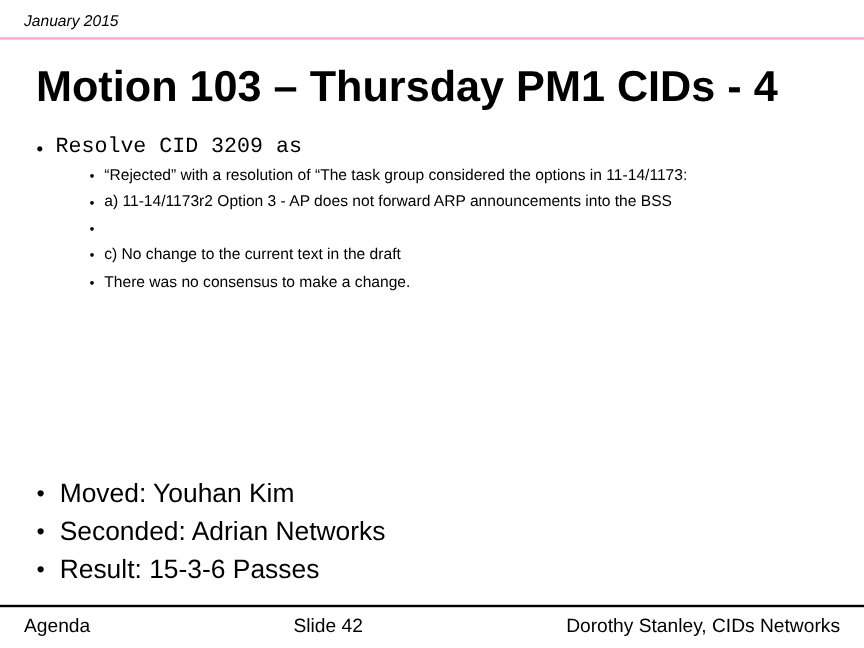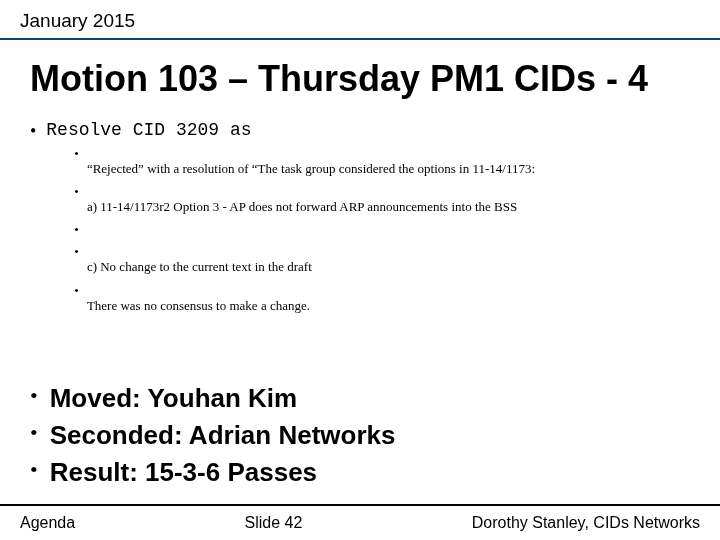--- a/index.html
+++ b/index.html
@@ -23,23 +23,24 @@
       padding: 0;
       display: flex;
       flex-direction: column;
       position: relative;
     }
 
     .header {
       display: flex;
       justify-content: space-between;
       padding: 10px 20px 6px 20px;
-      border-bottom: 2px solid #0c4a6e;
-      font-size: 19px;
+      border-bottom: 2px solid #f9a8d4;
+      font-size: 13px;
       font-family: Arial, sans-serif;
+      font-style: italic;
     }
 
     .main-title {
       padding: 18px 30px 10px 30px;
       font-size: 36px;
       font-weight: bold;
       font-family: Arial, sans-serif;
     }
 
     .content-area {
@@ -78,45 +79,44 @@
 
     .sub-bullet-dot {
       font-size: 13px;
       margin-right: 8px;
       margin-top: 2px;
       flex-shrink: 0;
     }
 
     .sub-bullet-text {
       font-size: 13px;
-      font-family: Liberation Serif, serif;
+      font-family: Liberation Sans, sans-serif;
       line-height: 1.4;
-      margin-top: 16px;
     }
 
     .bottom-bullets {
       padding: 10px 30px 10px 30px;
     }
 
     .bottom-bullet {
       display: flex;
       align-items: flex-start;
       margin-bottom: 6px;
     }
 
     .bottom-bullet-dot {
       font-size: 22px;
       margin-right: 12px;
       flex-shrink: 0;
     }
 
     .bottom-bullet-text {
-      font-size: 26px;
+      font-size: 22px;
       font-family: Arial, sans-serif;
-      font-weight: bold;
+      font-weight: normal;
     }
 
     .footer {
       display: flex;
       justify-content: space-between;
       padding: 8px 20px;
       border-top: 2px solid #000;
       font-size: 16px;
       font-family: Arial, sans-serif;
     }

